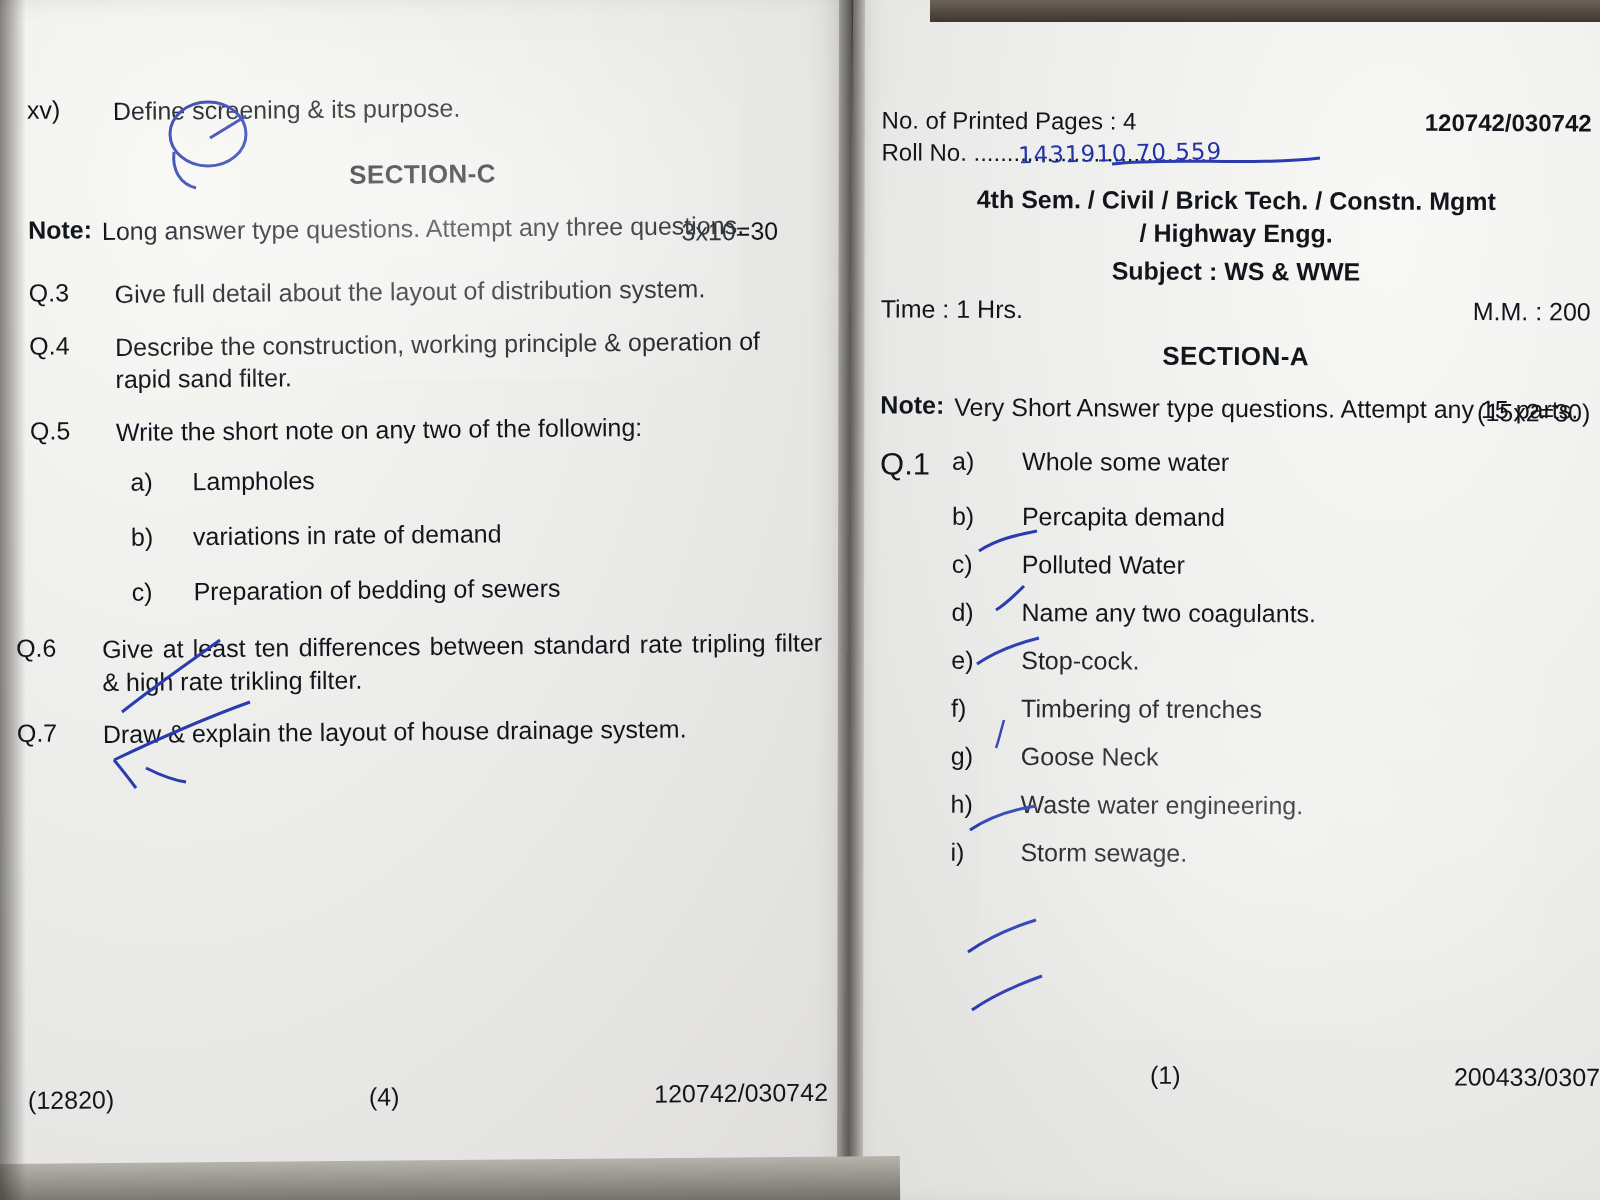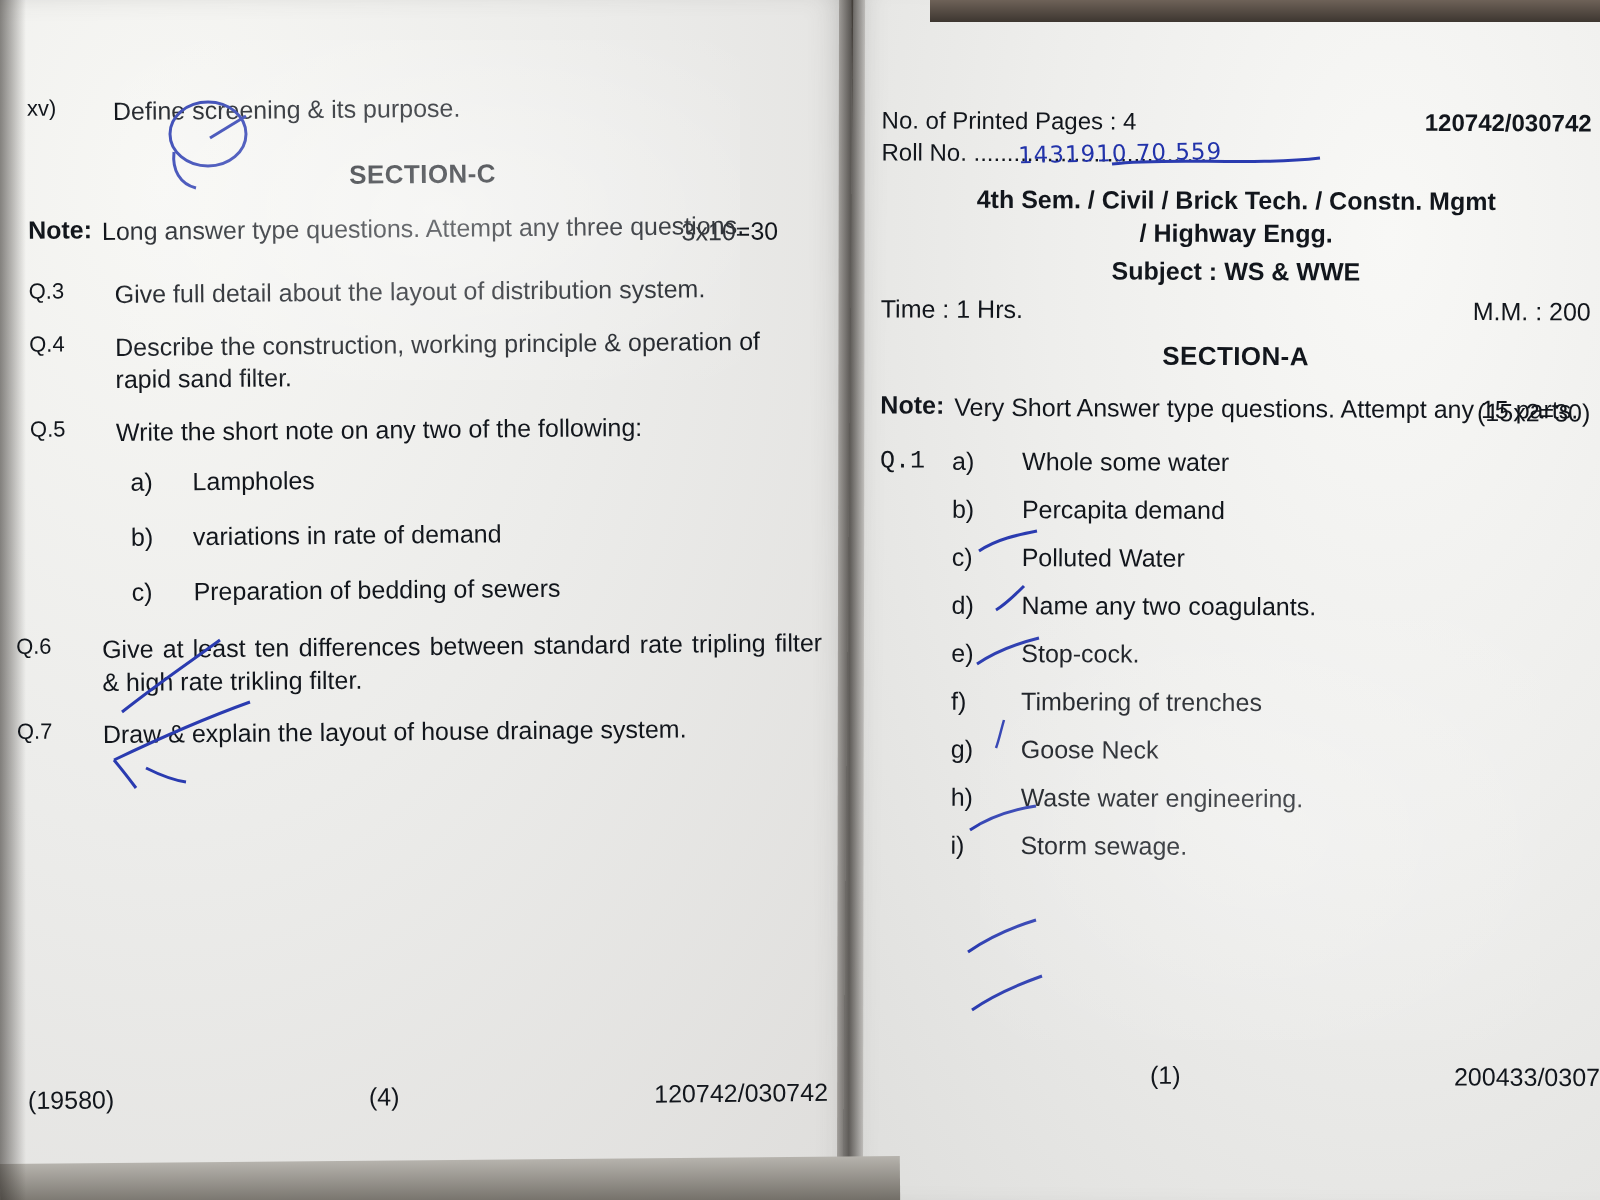--- a/index.html
+++ b/index.html
@@ -109,21 +109,21 @@
     text-align: center;
   }
 
   
   .qrow {
     display: flex;
     margin-bottom: 20px;
   }
   .qlabel {
     flex: 0 0 auto;
-    font-size: 22px;
+    font-size: 25px;
     padding-right: 12px;
     min-width: 74px;
   }
   .qbody {
     flex: 1 1 auto;
     font-size: 25px;
     line-height: 1.30;
     text-align: justify;
   }
   .qbody.nojust { text-align: left; }
@@ -142,21 +142,21 @@
 
   .marks-right { text-align: right; font-size: 25px; }
 
   
   .hdr-line { display: flex; justify-content: space-between; font-size: 24px; margin-bottom: 4px; }
   .hdr-title { font-weight: bold; font-size: 25px; text-align: center; line-height: 1.3; }
   .subj { font-weight: bold; font-size: 25px; text-align: center; margin-top: 8px; }
   .timeline { display: flex; justify-content: space-between; font-size: 25px; margin-top: 10px; }
 
   .part-row { display: flex; margin-bottom: 19px; }
-  .part-q { flex: 0 0 72px; font-size: 25px; font-family: Liberation Mono, monospace; }
+  .part-q { flex: 0 0 72px; font-size: 31px; }
   .part-l { flex: 0 0 70px; font-size: 25px; }
   .part-t { flex: 1 1 auto; font-size: 25px; }
 
   
   .footer-left {
     position: absolute;
     left: 28px; top: 1082px; width: 800px;
     display: flex; justify-content: space-between;
     font-size: 25px;
     transform: rotate(-0.6deg);
@@ -244,21 +244,21 @@
       <div class="qbody">Give at least ten differences between standard rate tripling filter &amp; high rate trikling filter.</div>
     </div>
 
     <div class="qrow" style="margin-left:-16px;">
       <div class="qlabel">Q.7</div>
       <div class="qbody nojust">Draw &amp; explain the layout of house drainage system.</div>
     </div>
   </div>
 
   <div class="footer-left">
-    <span>(19580)</span>
+    <span>(12820)</span>
     <span>(4)</span>
     <span>120742/030742</span>
   </div>
 
   <div class="col col-right">
 
     <div class="hdr-line">
       <span>No. of Printed Pages : 4</span>
       <span class="bold">120742/030742</span>
     </div>

